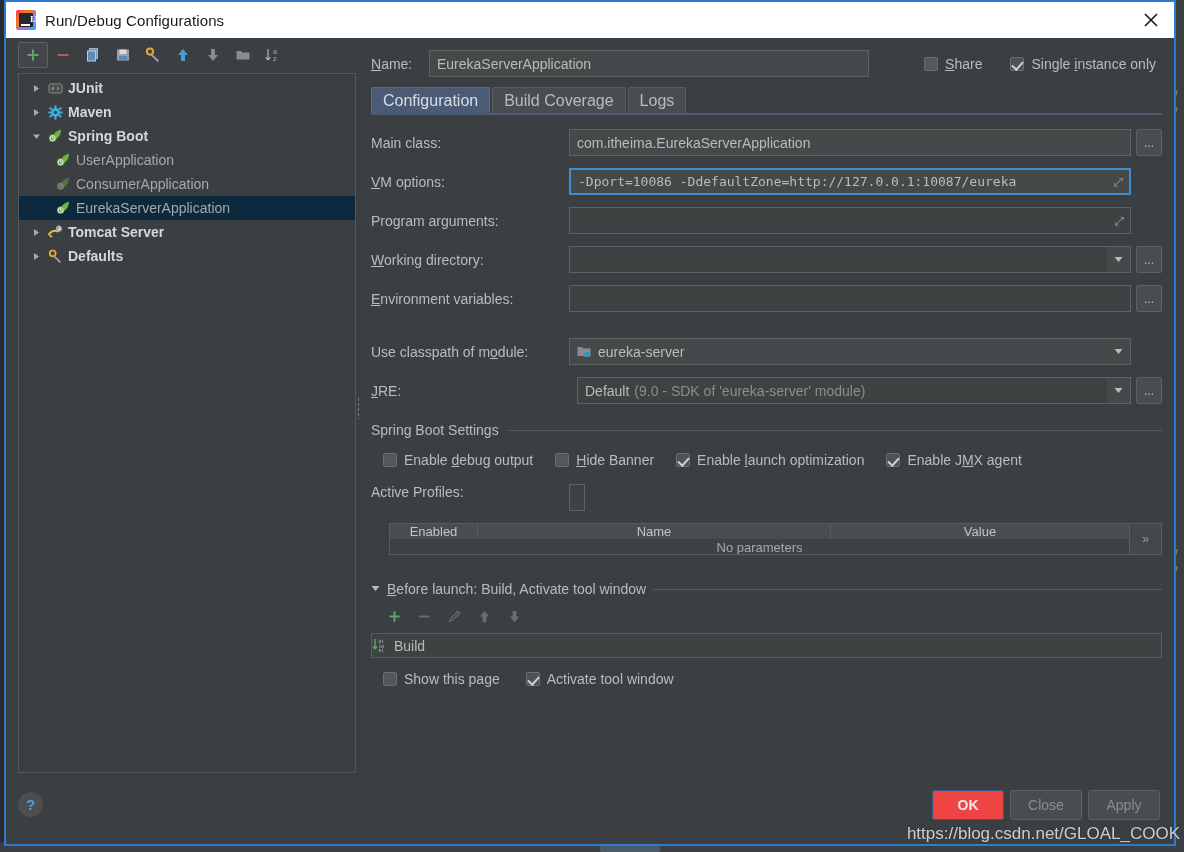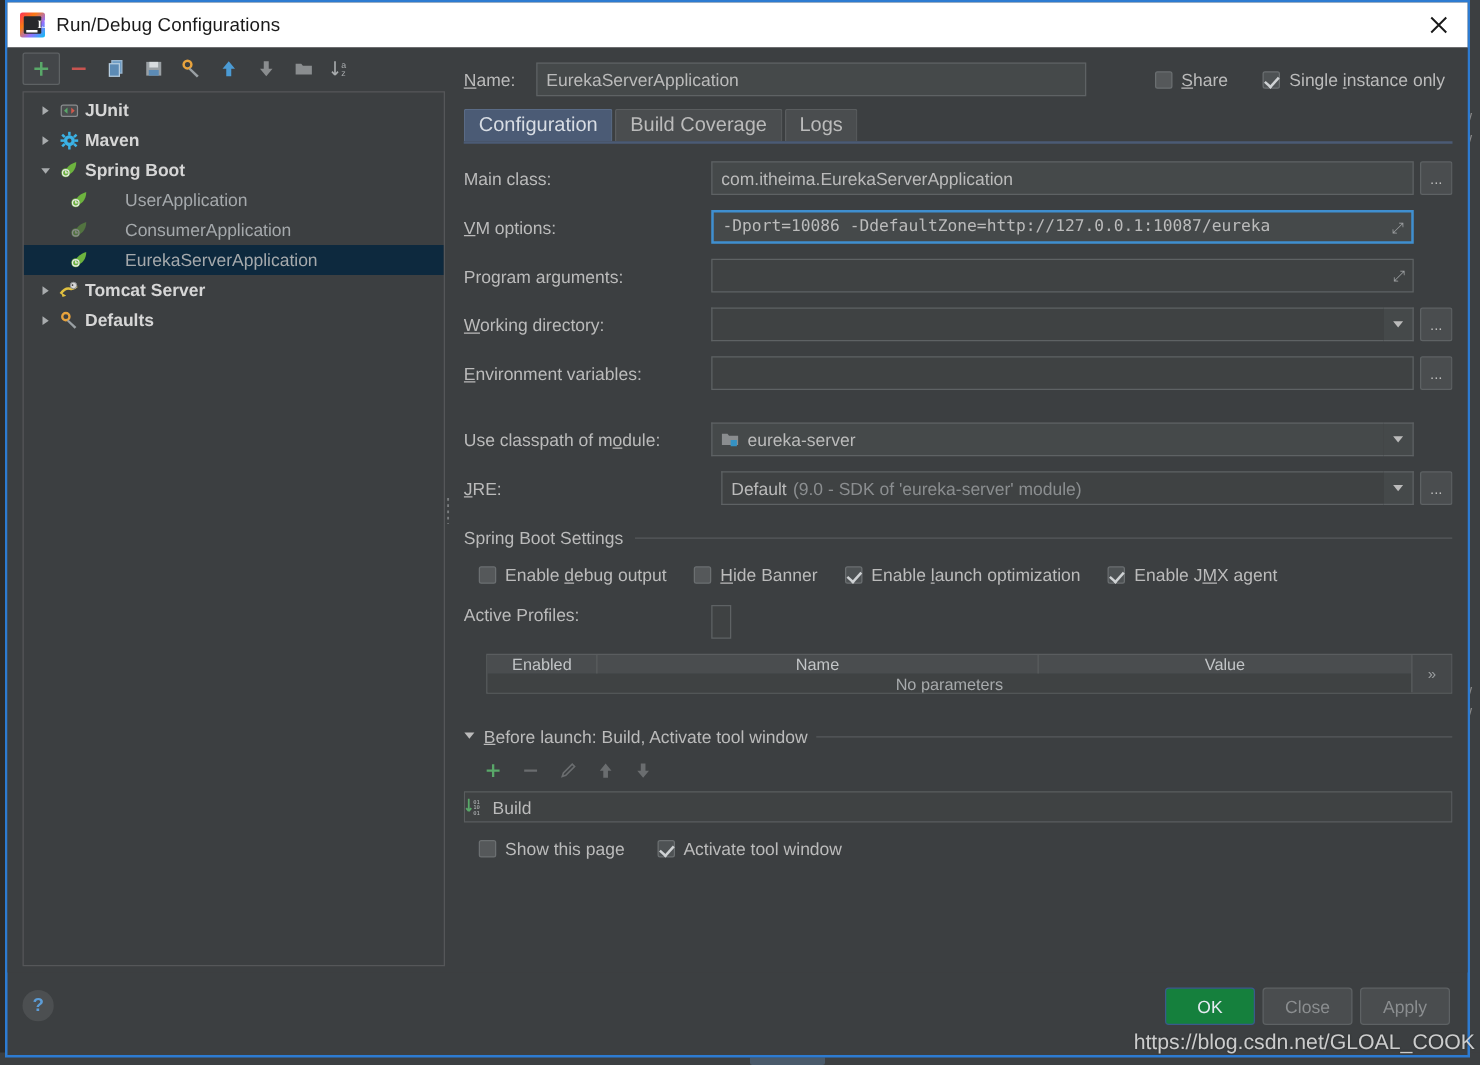--- a/index.html
+++ b/index.html
@@ -117,21 +117,21 @@
     width: 18px; flex: 0 0 18px; display:flex; align-items:center; justify-content:center;
   }
   .tree-row .tico {
     width: 20px; flex: 0 0 20px; display:flex; align-items:center; justify-content:center;
     margin-right: 3px;
   }
   .tree-row .tlabel { font-size: 14px; color: #bbbbbb; }
   .tree-row.grouprow .tlabel { font-weight: bold; color: #d6d6d6; }
   .tree-row.child { padding-left: 34px; }
   .tree-row.dim .tlabel { color: #888a8c; }
-  .tree-row.child .tlabel { color: #a5a9ac; margin-left: 24px; }
+  .tree-row.child .tlabel { color: #a5a9ac; }
 
   .splitter {
     position: absolute; right: -1px; top: 0; width: 7px; height: 100%;
     display: flex; align-items: center; justify-content: center;
   }
   .grip {
     width: 3px; height: 22px;
     background-image: radial-gradient(#7a7d7f 40%, transparent 42%);
     background-size: 3px 5px; background-repeat: repeat-y;
   }
@@ -285,21 +285,21 @@
   }
   .footer-btns {
     position: absolute; right: 14px; top: 12px; display: flex; gap: 6px;
   }
   .btn {
     min-width: 72px; height: 30px; padding: 0 14px;
     display: flex; align-items: center; justify-content: center;
     font-size: 14px; color: #bbbbbb; background: #4a4d4f;
     border: 1px solid #5e6264; border-radius: 3px; cursor: default;
   }
-  .btn.primary { background: #15803d; border-color: #3a5party; border-color: #3a5a8c; color: #e6ebf2; font-weight: normal; }
+  .btn.primary { background: #ef4444; border-color: #3a5party; border-color: #3a5a8c; color: #e6ebf2; font-weight: bold; }
   .btn.disabled { color: #8b8e90; }
 
   .watermark {
     position: absolute; right: 4px; bottom: 8px;
     font-size: 17px; color: #d8d8d8; opacity: .92;
     font-family: "Liberation Sans", sans-serif;
     white-space: nowrap; pointer-events: none;
     text-shadow: 0 0 2px rgba(0,0,0,.35);
   }
 </style>

